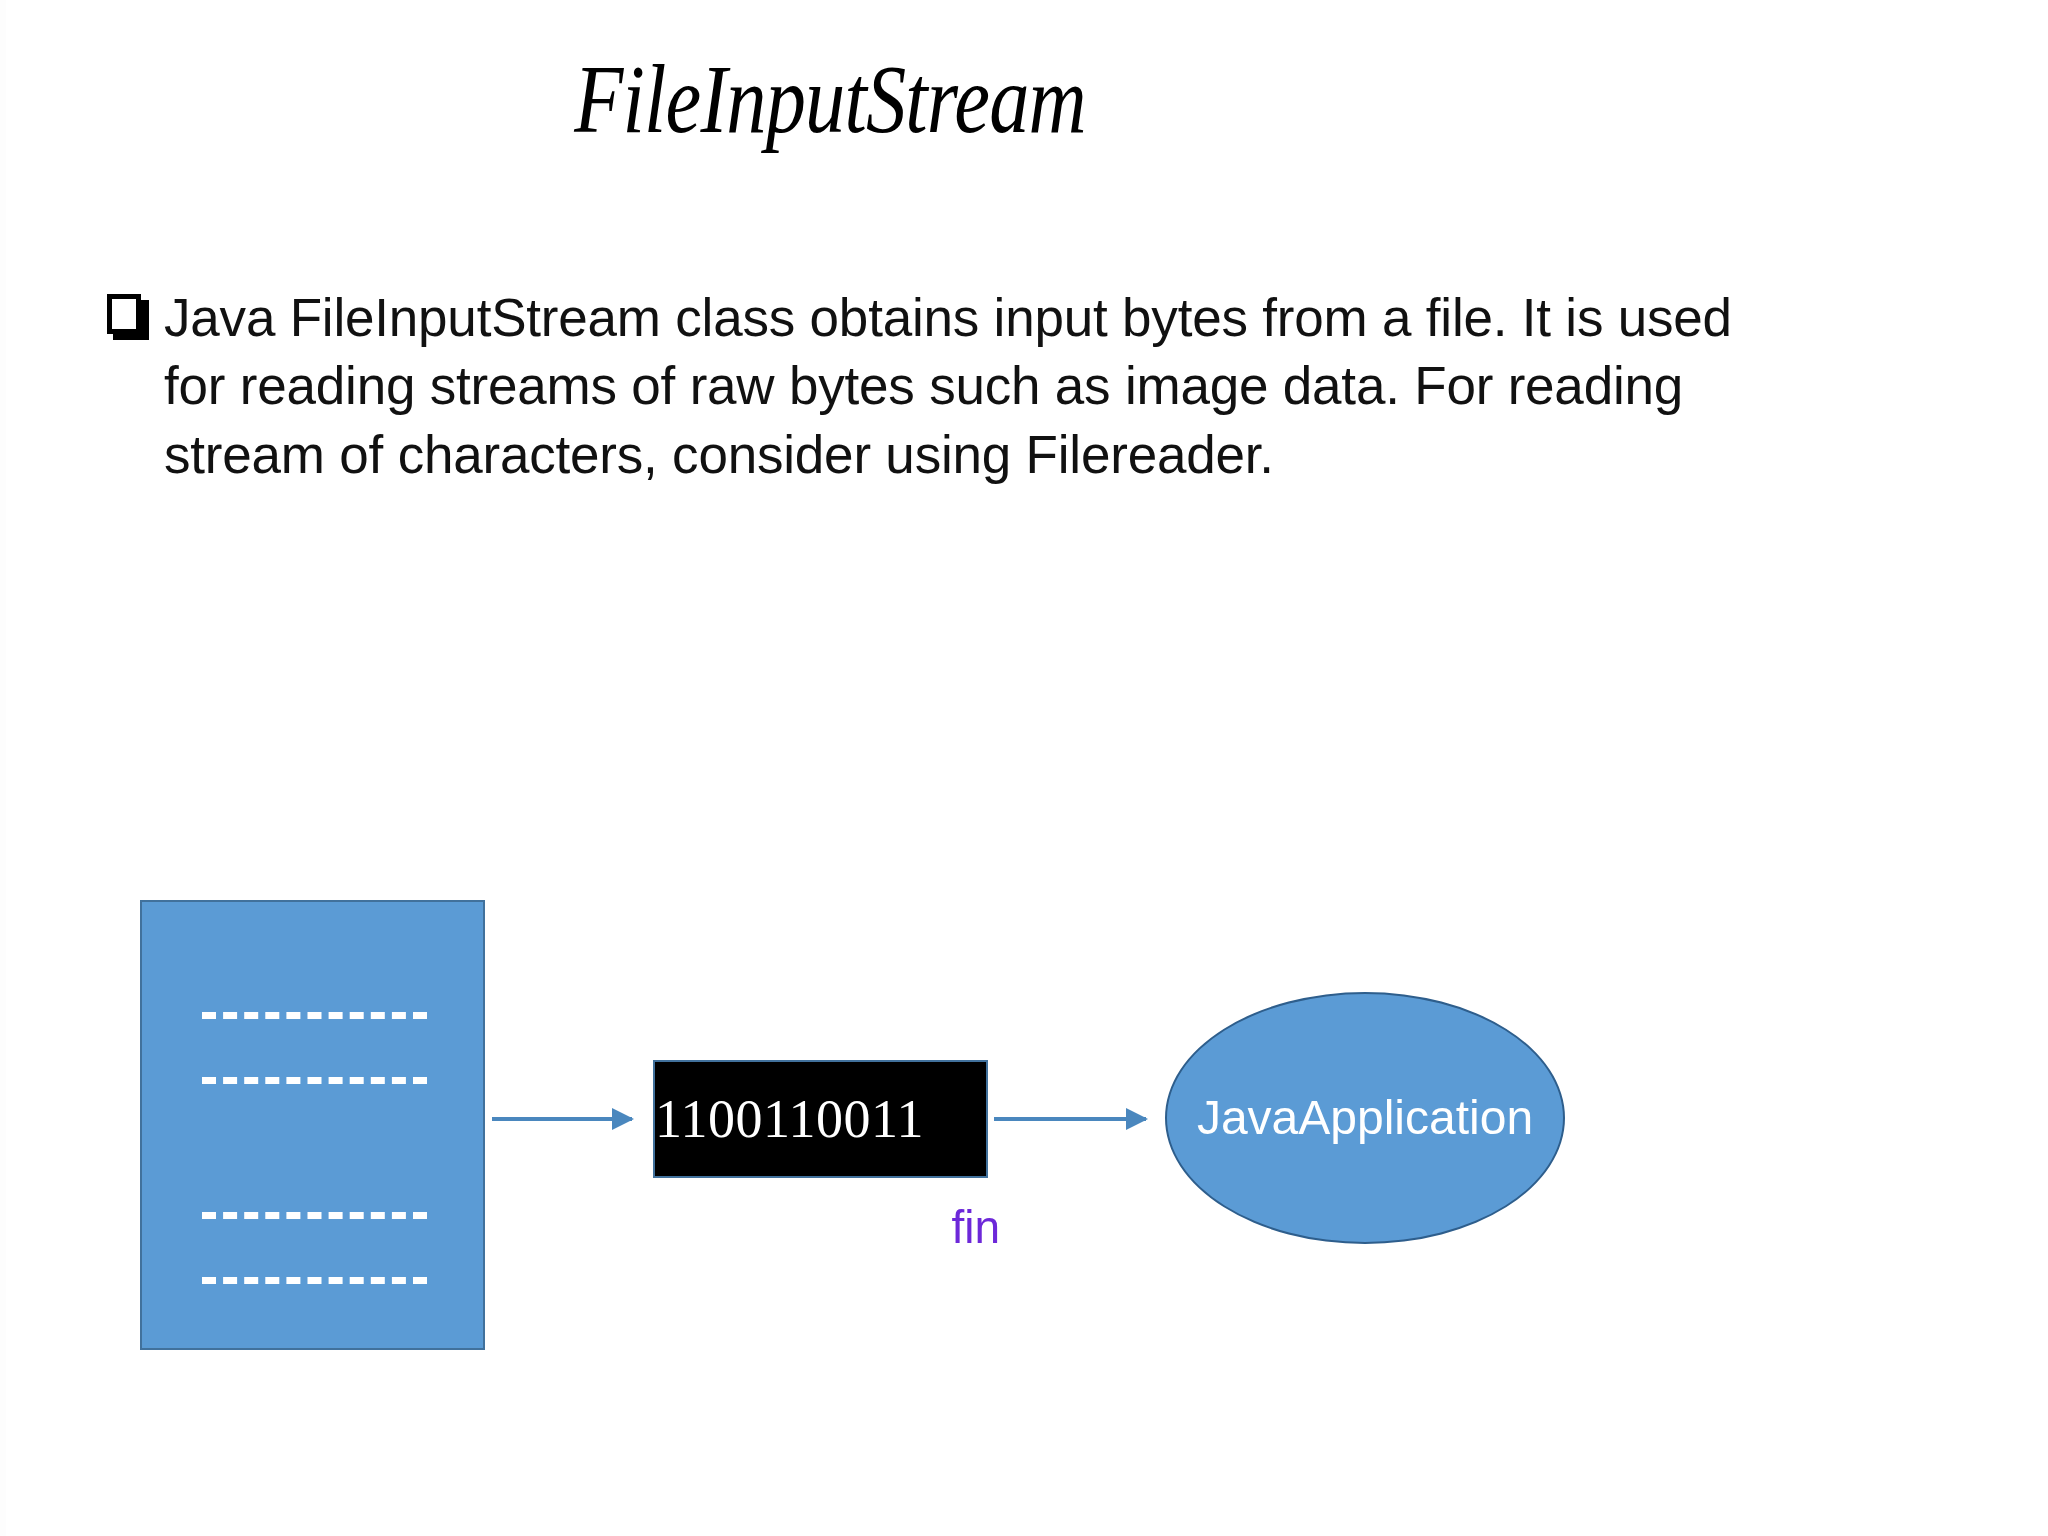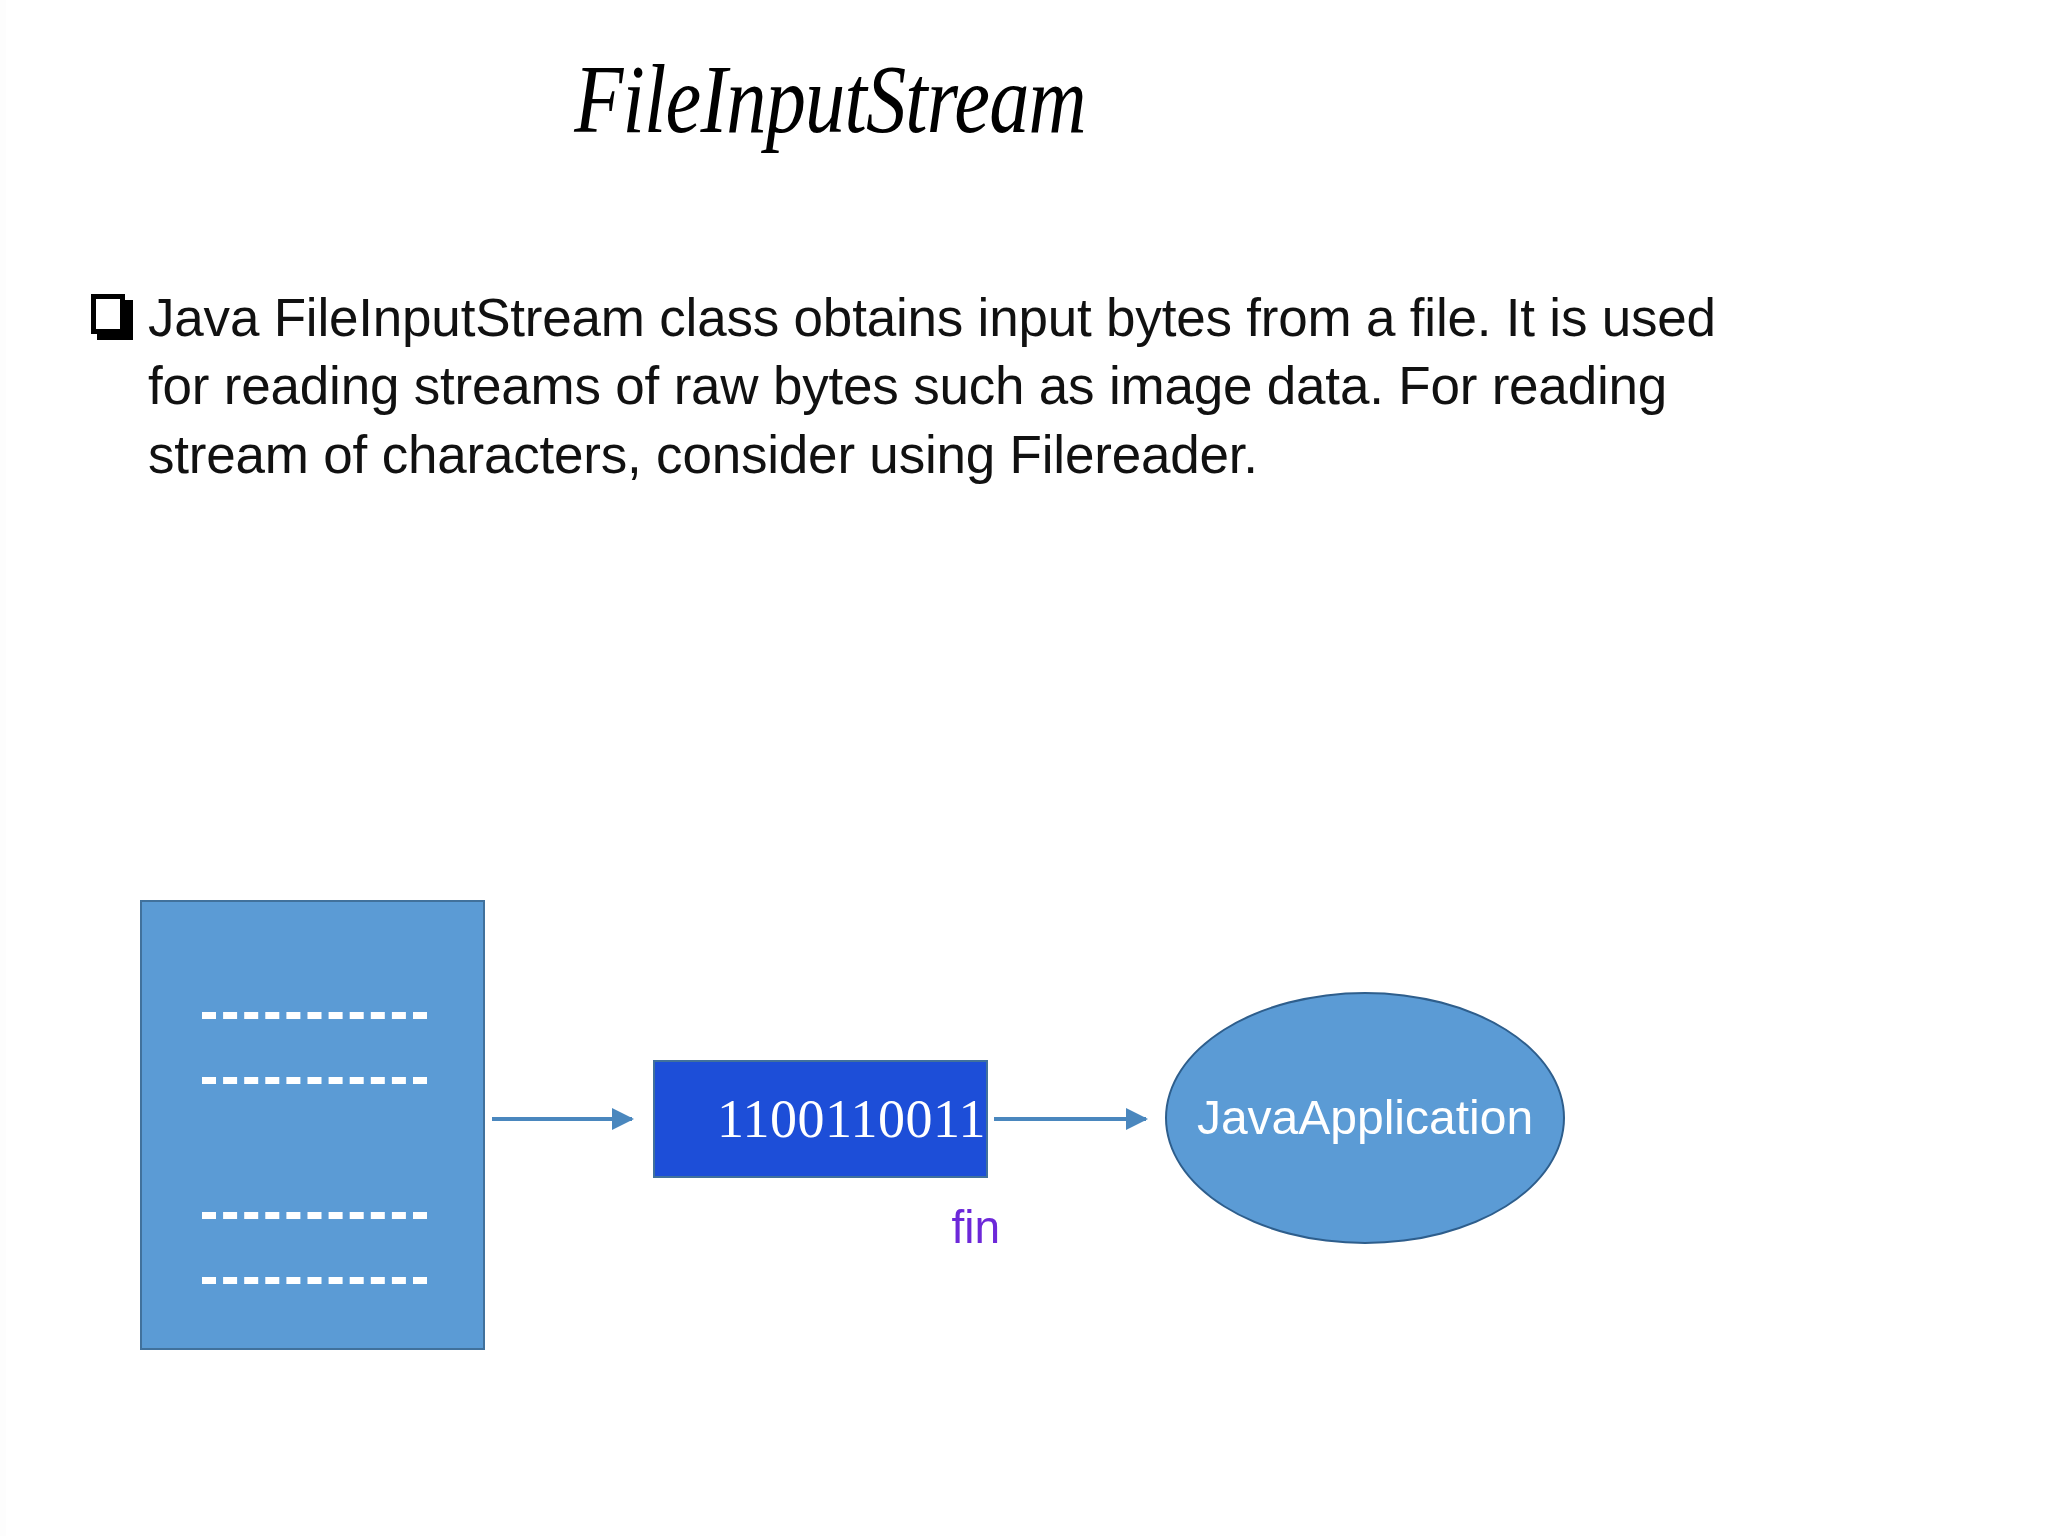--- a/index.html
+++ b/index.html
@@ -30,21 +30,21 @@
     letter-spacing: -1px;
     color: #000000;
     transform: scaleX(0.82);
     transform-origin: 50% 50%;
     white-space: nowrap;
   }
 
   
   .body-block {
     position: absolute;
-    left: 84px;
+    left: 100px;
     top: 282px;
     width: 1700px;
   }
   .bullet-row {
     display: flex;
     align-items: flex-start;
     margin-bottom: 38px;
   }
   .bullet-marker {
     flex: 0 0 auto;
@@ -119,26 +119,26 @@
     font-size: 46px;
     color: #000000;
   }
 
   .fin-rect {
     position: absolute;
     left: 653px;
     top: 200px;
     width: 335px;
     height: 118px;
-    background: #1d4ed8;
+    background: #000000;
     border: 2px solid #41719C;
     box-sizing: border-box;
     display: flex;
     align-items: center;
-    justify-content: flex-end;
+    justify-content: flex-start;
   }
   .fin-rect .bits {
     font-family: "Liberation Serif", serif;
     font-size: 54px;
     color: #ffffff;
     letter-spacing: 0.5px;
   }
   .fin-label {
     position: absolute;
     left: 665px;

